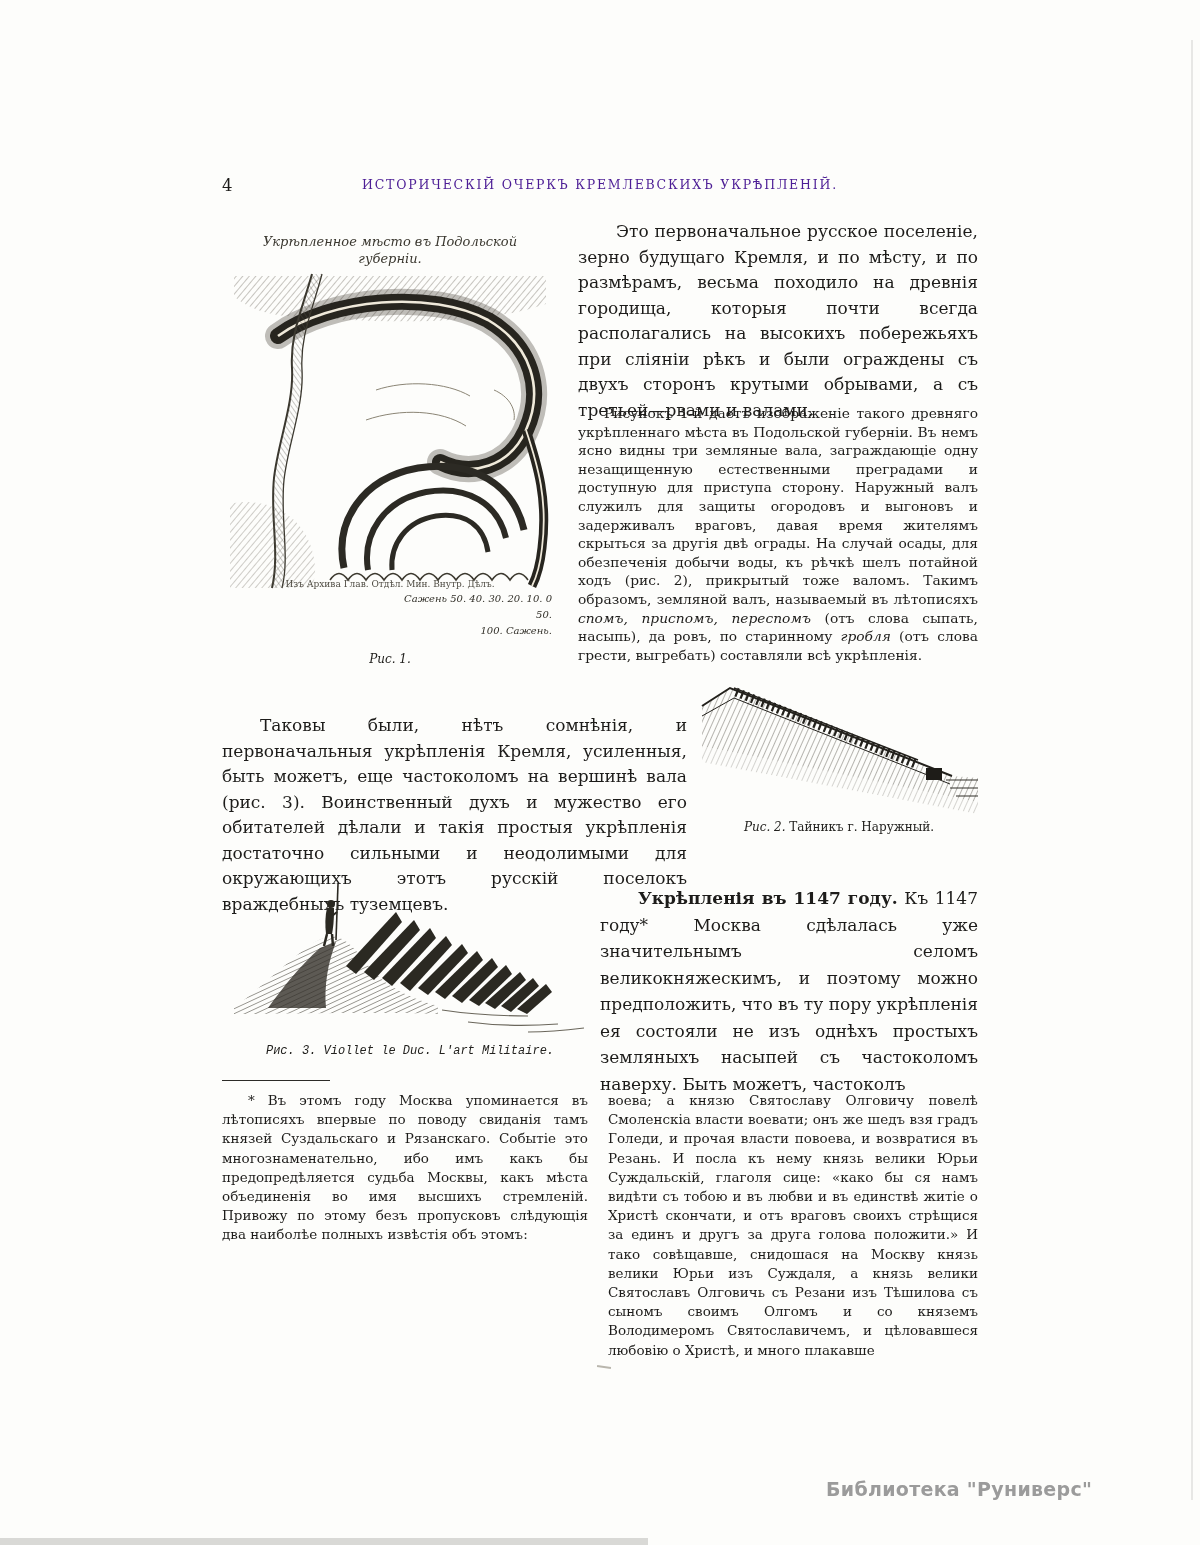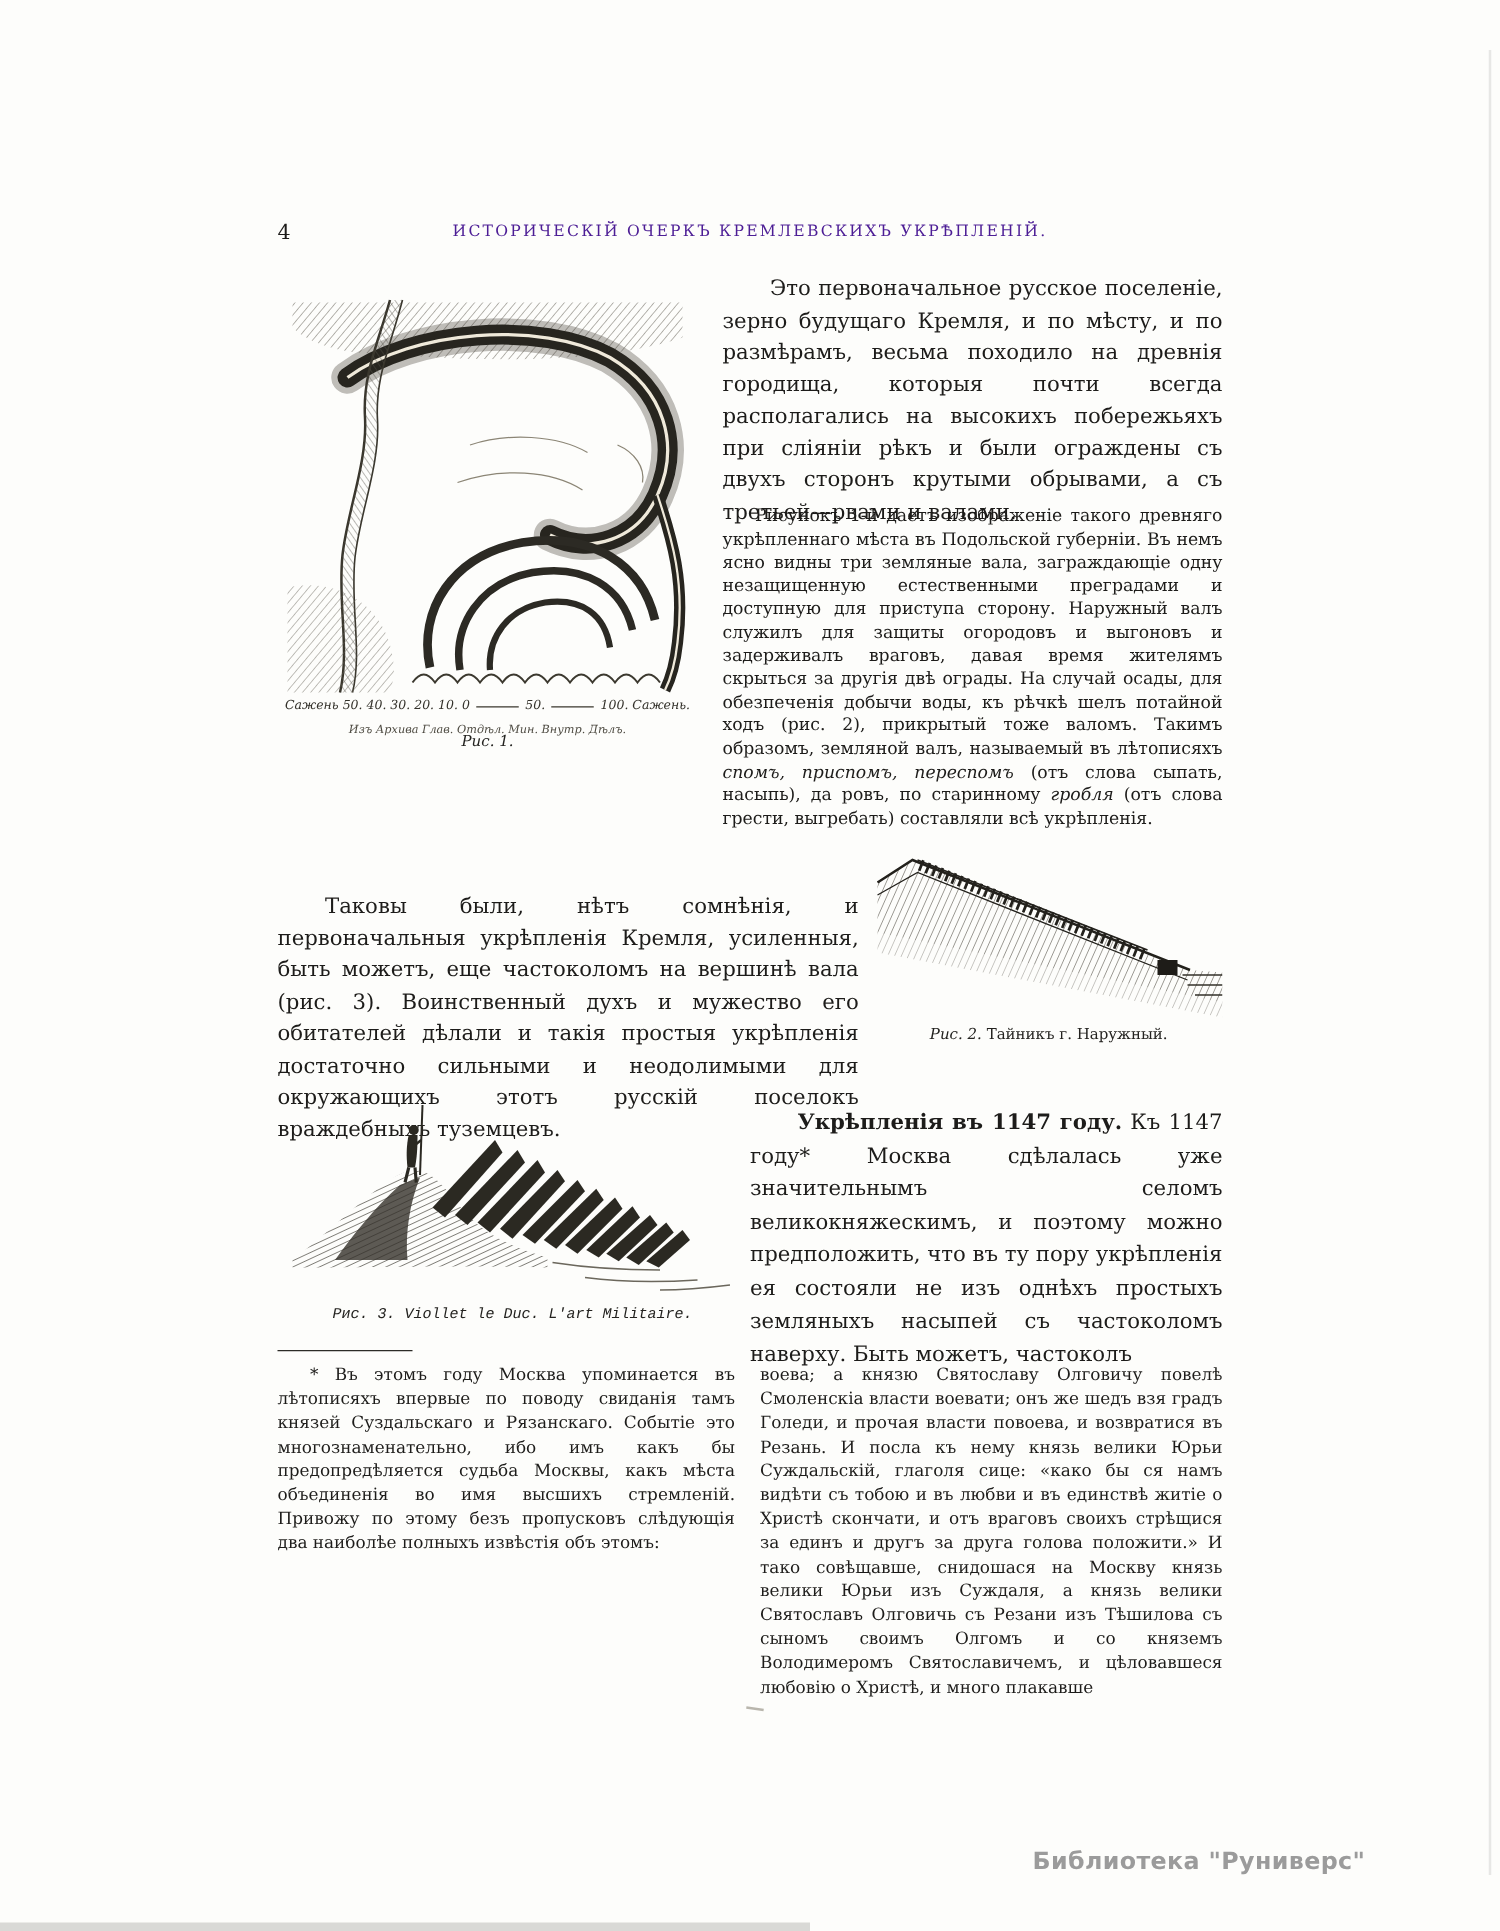--- a/index.html
+++ b/index.html
@@ -22,25 +22,25 @@
   .page-header{
     width:756px; text-align:center; font-size:12.5px; letter-spacing:1.8px;
     color:#4c1d95;
   }
   .fig-wrap{display:block;}
   .fig1-title{
     text-align:center; font-style:italic; font-size:13px; line-height:17px; color:#3a372f;
   }
   .map-credit{
     position:absolute; left:0; right:0; top:346px; text-align:center;
-    font-size:9px; font-style:italic; color:#4e4b42;
+    font-size:9px; color:#4e4b42;
   }
   .scale-row{
     display:flex; align-items:flex-end; margin-top:3px; padding:0 2px;
-    font-size:10px; font-style:italic; color:#33312a;
+    font-size:10px; font-style:italic; color:#33312a;flex-direction:column;
   }
   .scale-line{flex:1; border-bottom:1.6px solid #3a372e; margin:0 5px 4px 5px; height:1px;}
   .fig-caption{
     text-align:center; font-size:12px; color:#23221f;
   }
   .fig-caption .num{font-style:italic;}
   .fig1-caption{margin-top:16px;}
   .fig2-caption{margin-top:6px;}
   .fig2-source{
     margin-top:3px; text-align:center; font-size:11.3px; line-height:14.5px; color:#2a2925;
@@ -59,20 +59,24 @@
 </style>
 </head>
 <body>
 
 <div class="page">
 
   <div class="abs page-number" style="left:222px; top:176px;">4</div>
   <div class="abs page-header" style="left:222px; top:177px;">ИСТОРИЧЕСКІЙ ОЧЕРКЪ КРЕМЛЕВСКИХЪ УКРѢПЛЕНІЙ.</div>
 
   <div class="abs fig-wrap" style="left:226px; top:233px; width:328px;">
+    <div class="fig1-title">
+      <div>Укрѣпленное мѣсто въ Подольской</div>
+      <div>губерніи.</div>
+    </div>
     <svg width="328" height="318" viewBox="0 0 328 318" style="margin-top:5px;">
       <defs>
         <pattern id="hatchA" width="5" height="5" patternUnits="userSpaceOnUse" patternTransform="rotate(40)">
           <line x1="0" y1="0" x2="0" y2="5" stroke="#6b675c" stroke-width="1.1"></line>
         </pattern>
         <pattern id="hatchB" width="4" height="4" patternUnits="userSpaceOnUse" patternTransform="rotate(-35)">
           <line x1="0" y1="0" x2="0" y2="4" stroke="#55524a" stroke-width="1.2"></line>
         </pattern>
       </defs>
 

